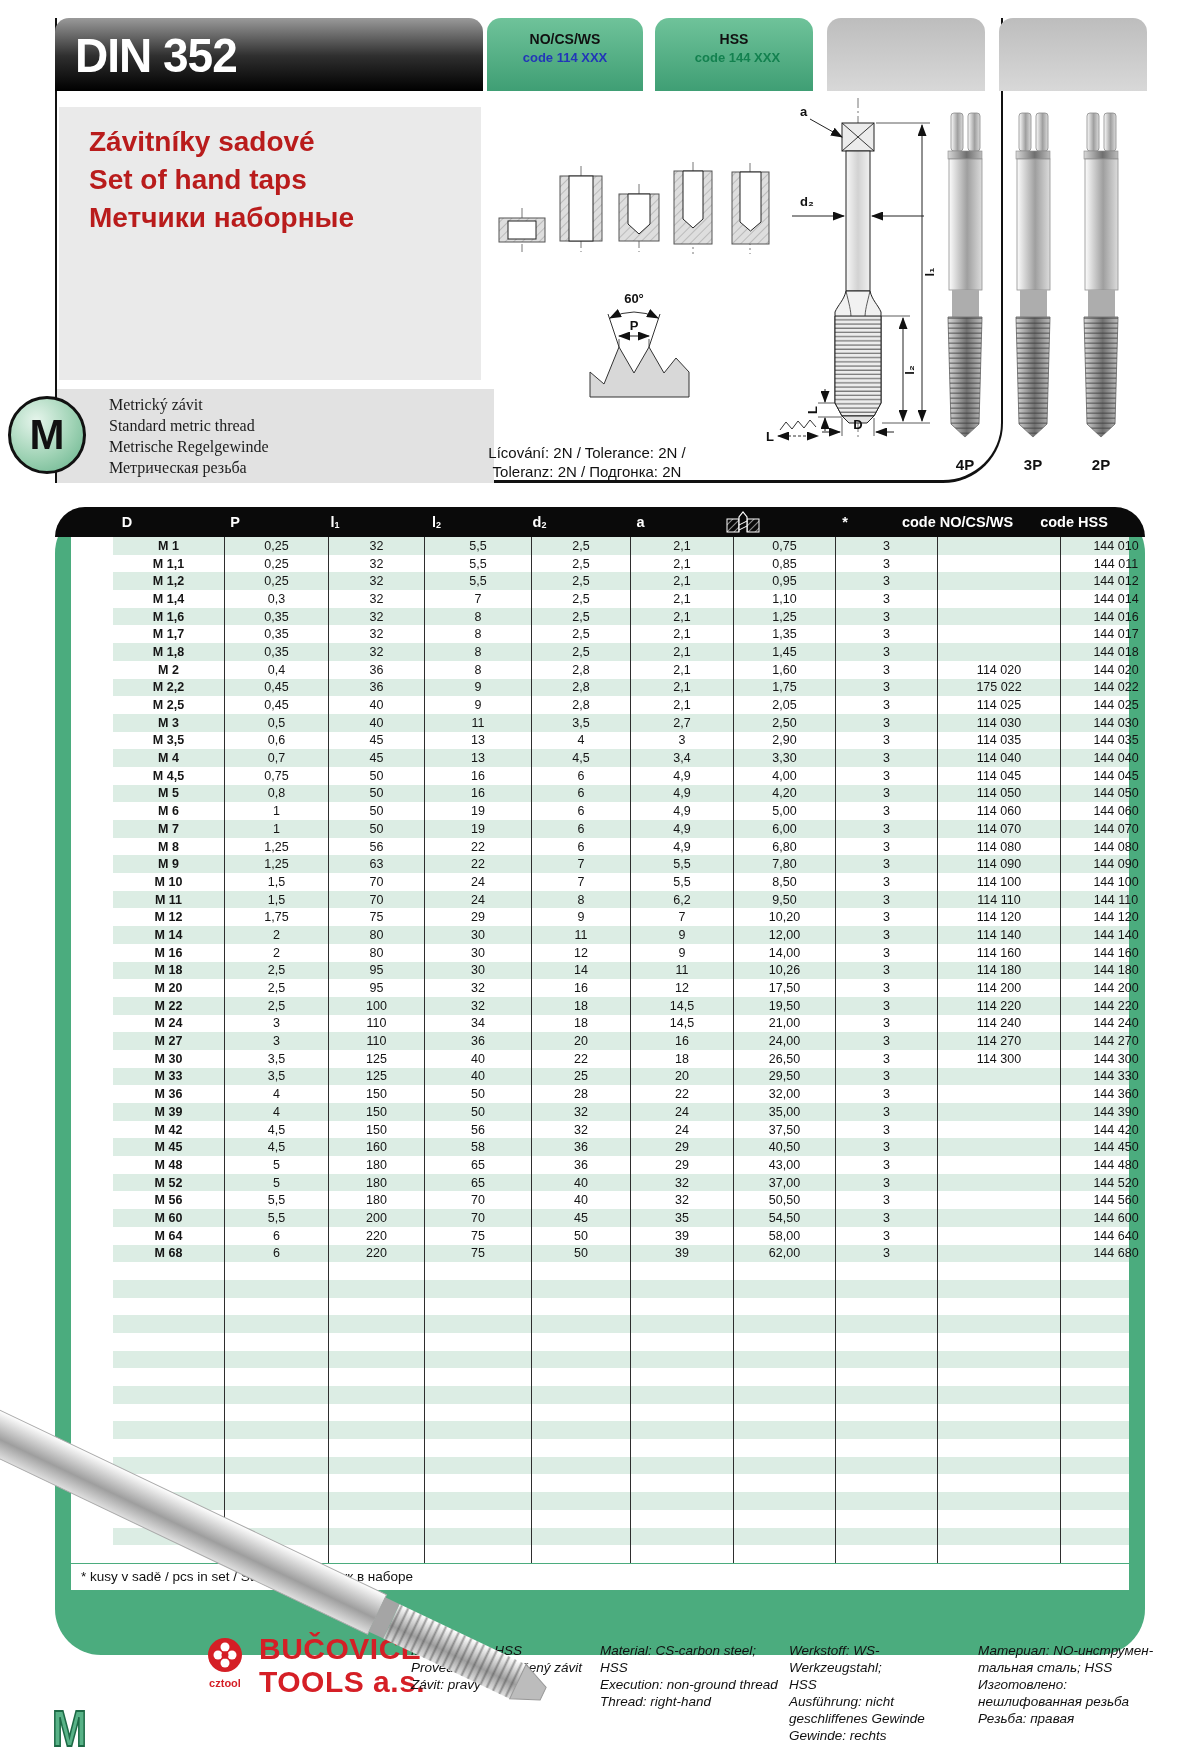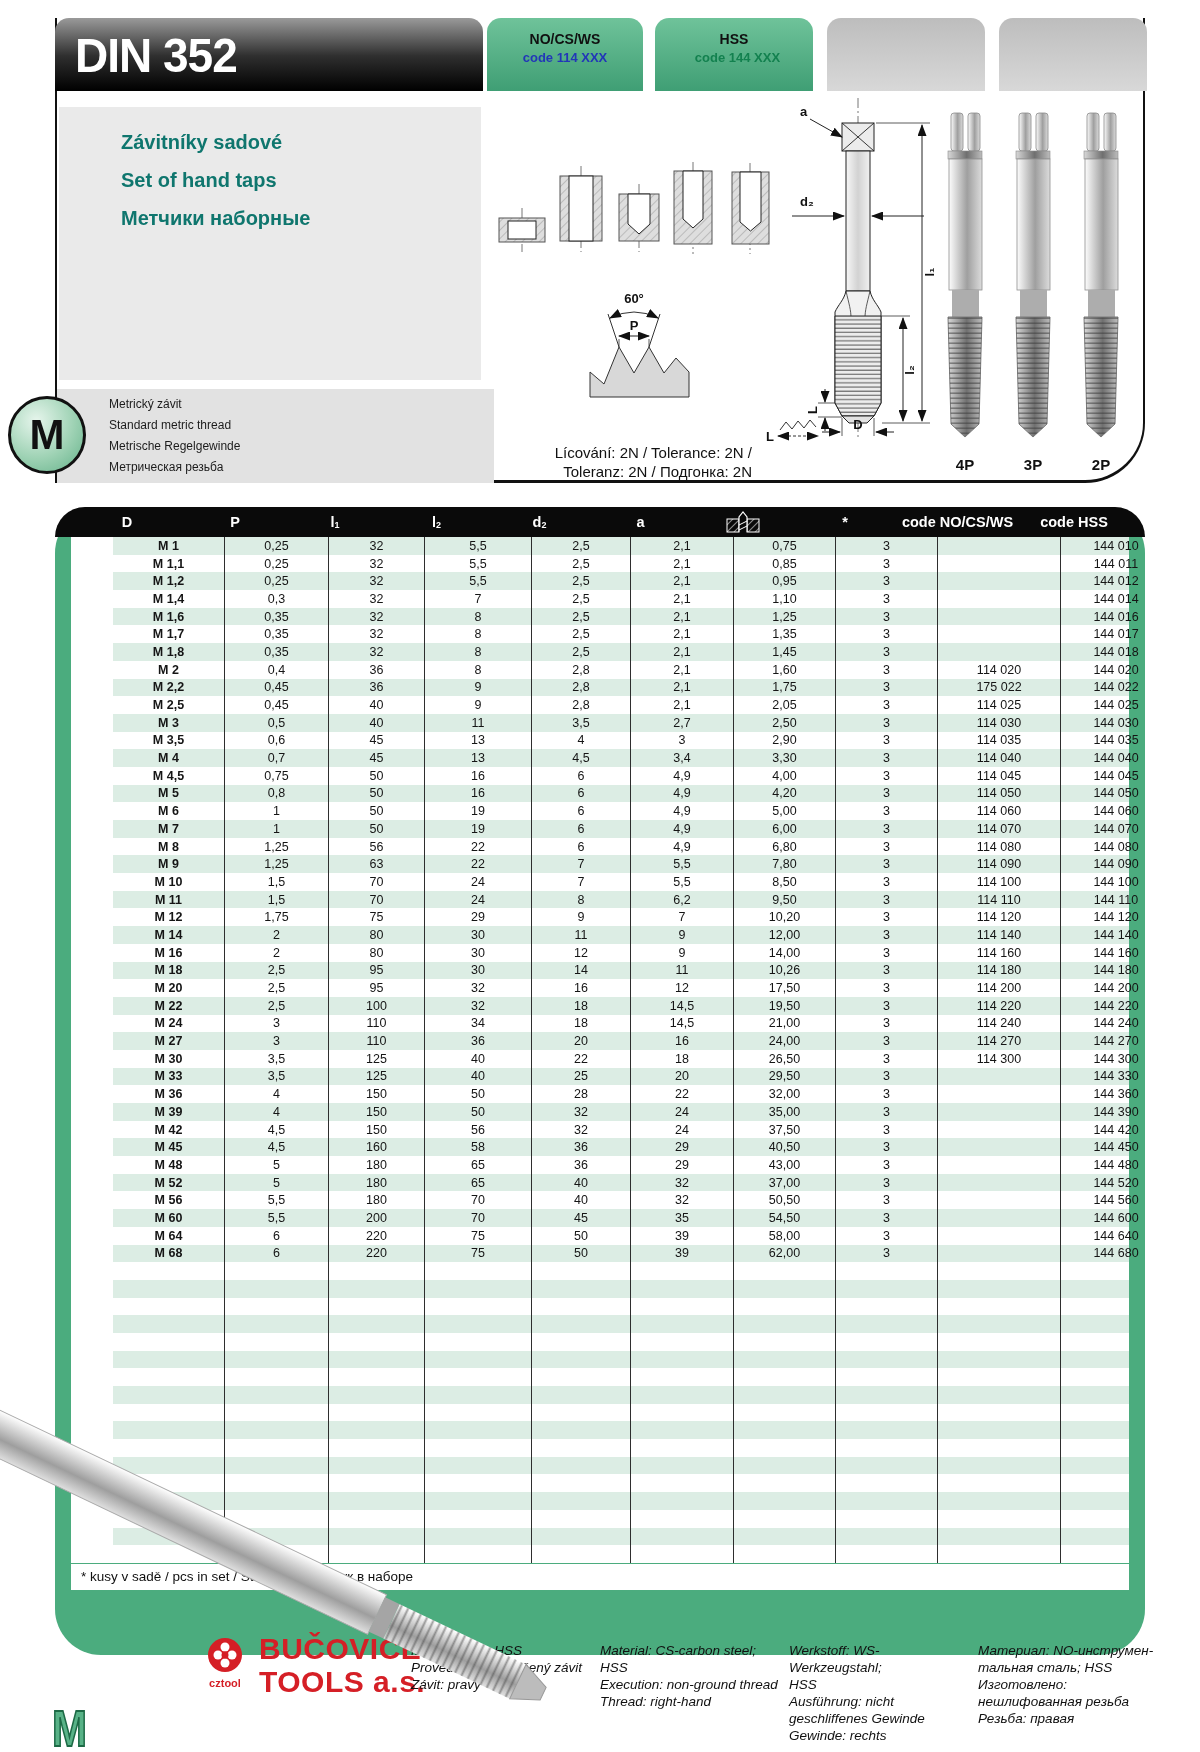--- a/index.html
+++ b/index.html
@@ -1,49 +1,49 @@
 <!DOCTYPE html>
 <html style="--frame-green: #4bac7e; --stripe-green: #dcede4; --brand-red: #d51f26; --code-blue: #2236b8; --code-green: #13814f;"><head>
 <meta charset="utf-8">
 <style>
   * { margin:0; padding:0; box-sizing:border-box; }
   html,body { background:#fff; }
   .page { position:relative; width:1200px; height:1752px; background:#fff; overflow:hidden;
           font-family:"Liberation Sans","DejaVu Sans",sans-serif; color:#111; }
 
   
-  .hdr { position:absolute; left:55px; top:18px; width:1090px; height:465px;
+  .hdr { position:absolute; left:55px; top:18px; width:948px; height:465px;
          border-left:2px solid #111; border-right:2px solid #111; border-bottom:3px solid #111;
          border-radius:0 0 60px 0; background:#fff; }
   .tab { position:absolute; top:0; height:73px; border-radius:14px 14px 0 0; }
   .tab-din { left:-2px; width:428px; background:linear-gradient(180deg,#9a9a9a 0%,#2f2f2f 52%,#000 100%);
              display:flex; align-items:center; padding-left:20px; }
   .tab-din span { color:#fff; font-size:46px; font-weight:bold; letter-spacing:-1px; transform:scaleY(1.05); }
   .tab-green { background:linear-gradient(180deg,#6fc39a 0%,#3f9e74 100%); text-align:center; padding-top:13px; }
   .t1 { left:430px; width:156px; } .t2 { left:598px; width:158px; }
   .tab-gray { background:linear-gradient(180deg,#bdbdbd 0%,#d8d8d8 100%); }
   .g1 { left:770px; width:158px; } .g2 { left:942px; width:148px; }
   .tl { font-size:14px; font-weight:bold; color:#101010; }
   .tc { font-size:13px; font-weight:bold; margin-top:3px; }
   .t1 .tc { color:var(--code-blue); } .t2 .tc { color:var(--code-green);margin-left:7px; }
 
   .titlebox { position:absolute; left:2px; top:89px; width:422px; height:273px; background:#eaeaea;
               padding:16px 0 0 30px; }
-  .titlebox div { font-size:20px; font-weight:bold; line-height:38px; color:#0f766e;margin-left:32px; }
+  .titlebox div { font-size:28px; font-weight:bold; line-height:38px; color:#b91c1c; }
 
   .metricbox { position:absolute; left:0; top:371px; width:437px; height:94px; background:#e2e2e2;
                padding:5px 0 0 52px; }
-  .metricbox div { font-size:12px; line-height:21px; color:#1c1c1c; }
+  .metricbox div { font-size:16px; line-height:21px; color:#1c1c1c;font-family:Liberation Serif, serif; }
 
   .mcircle { position:absolute; left:8px; top:396px; width:78px; height:78px; border-radius:50%;
              background:radial-gradient(circle at 35% 30%, #e6f5ec 0%, #9ed2b4 55%, #63b189 100%);
              border:3px solid #111; display:flex; align-items:center; justify-content:center;
              font-size:42px; font-weight:bold; color:#111; z-index:5; }
 
-  .tolbox { position:absolute; left:365px; top:425px; width:330px; text-align:right; }
+  .tolbox { position:absolute; left:365px; top:425px; width:330px; text-align:center; }
   .tolbox div { font-size:15px; line-height:19px; color:#111; }
 
   svg.mid { position:absolute; left:385px; top:142px; }
   svg.rgt { position:absolute; left:635px; top:74px; }
   .cl { stroke:#666; stroke-width:0.9; stroke-dasharray:10 3 2 3; fill:none; }
   .ext { stroke:#333; stroke-width:0.8; fill:none; }
   text.dl { font-size:13px; font-weight:bold; fill:#111; font-family:"Liberation Sans","DejaVu Sans",sans-serif; }
   text.pl { font-size:15px; font-weight:bold; fill:#111; text-anchor:middle; font-family:"Liberation Sans","DejaVu Sans",sans-serif; }
 
   

